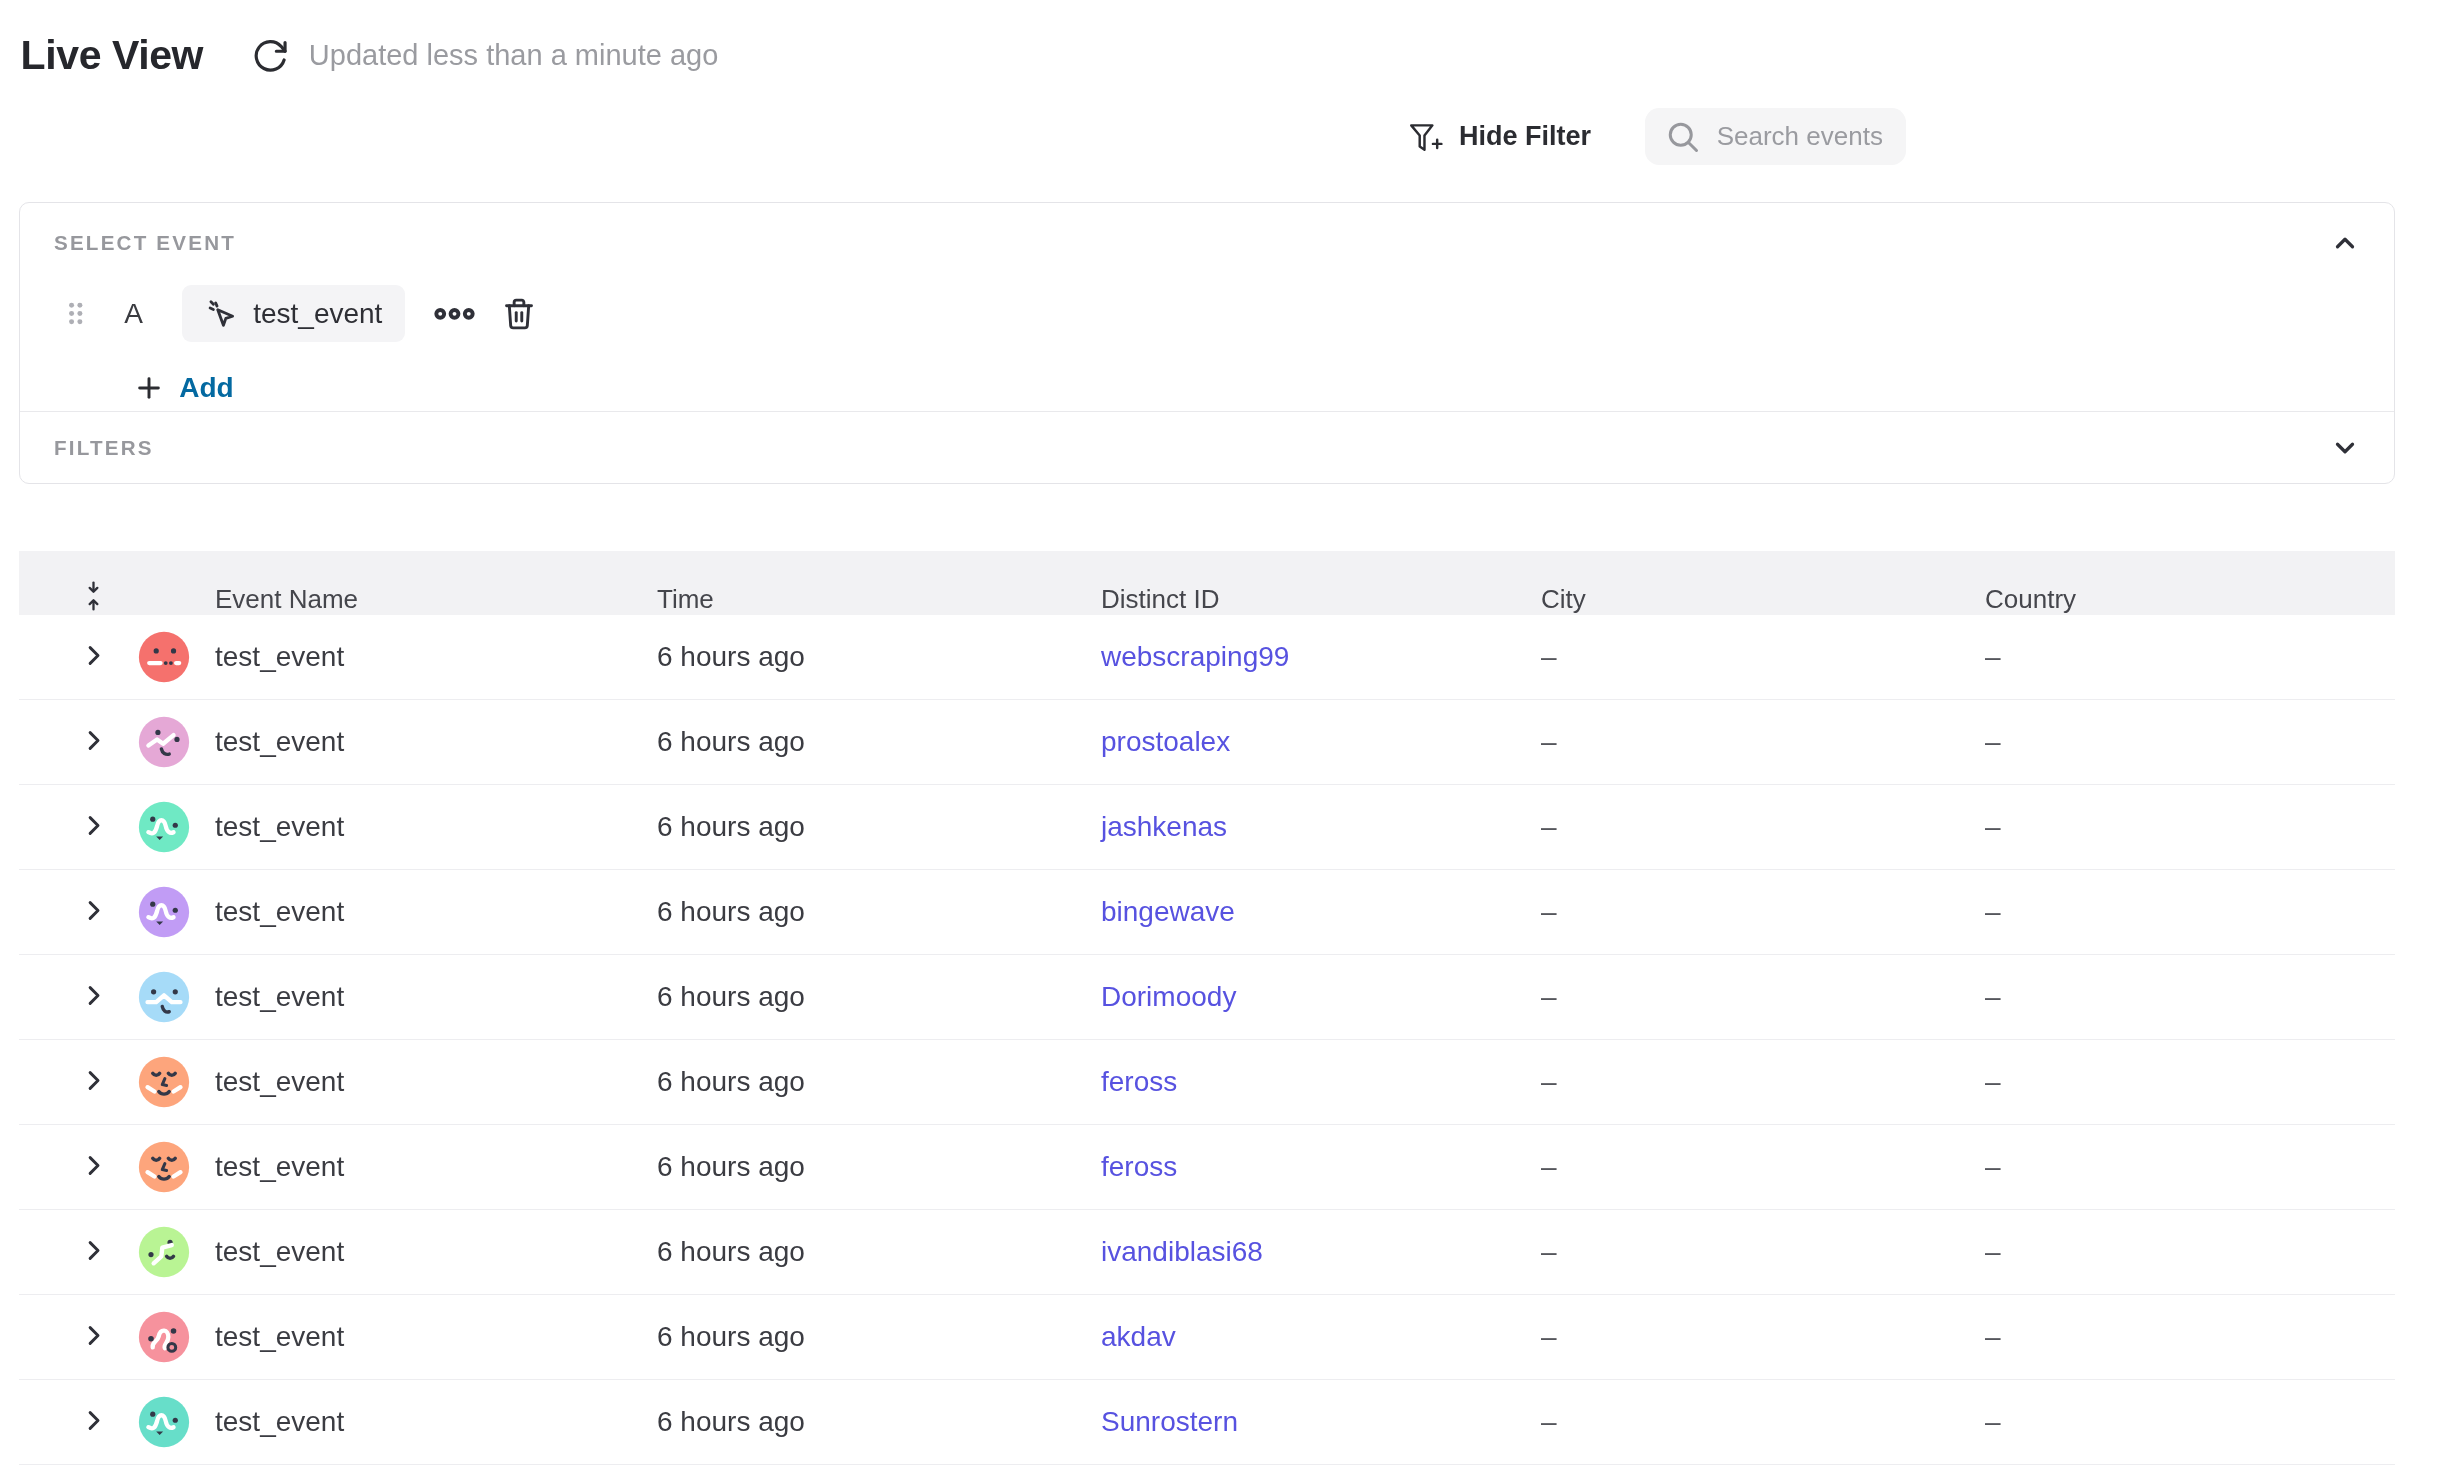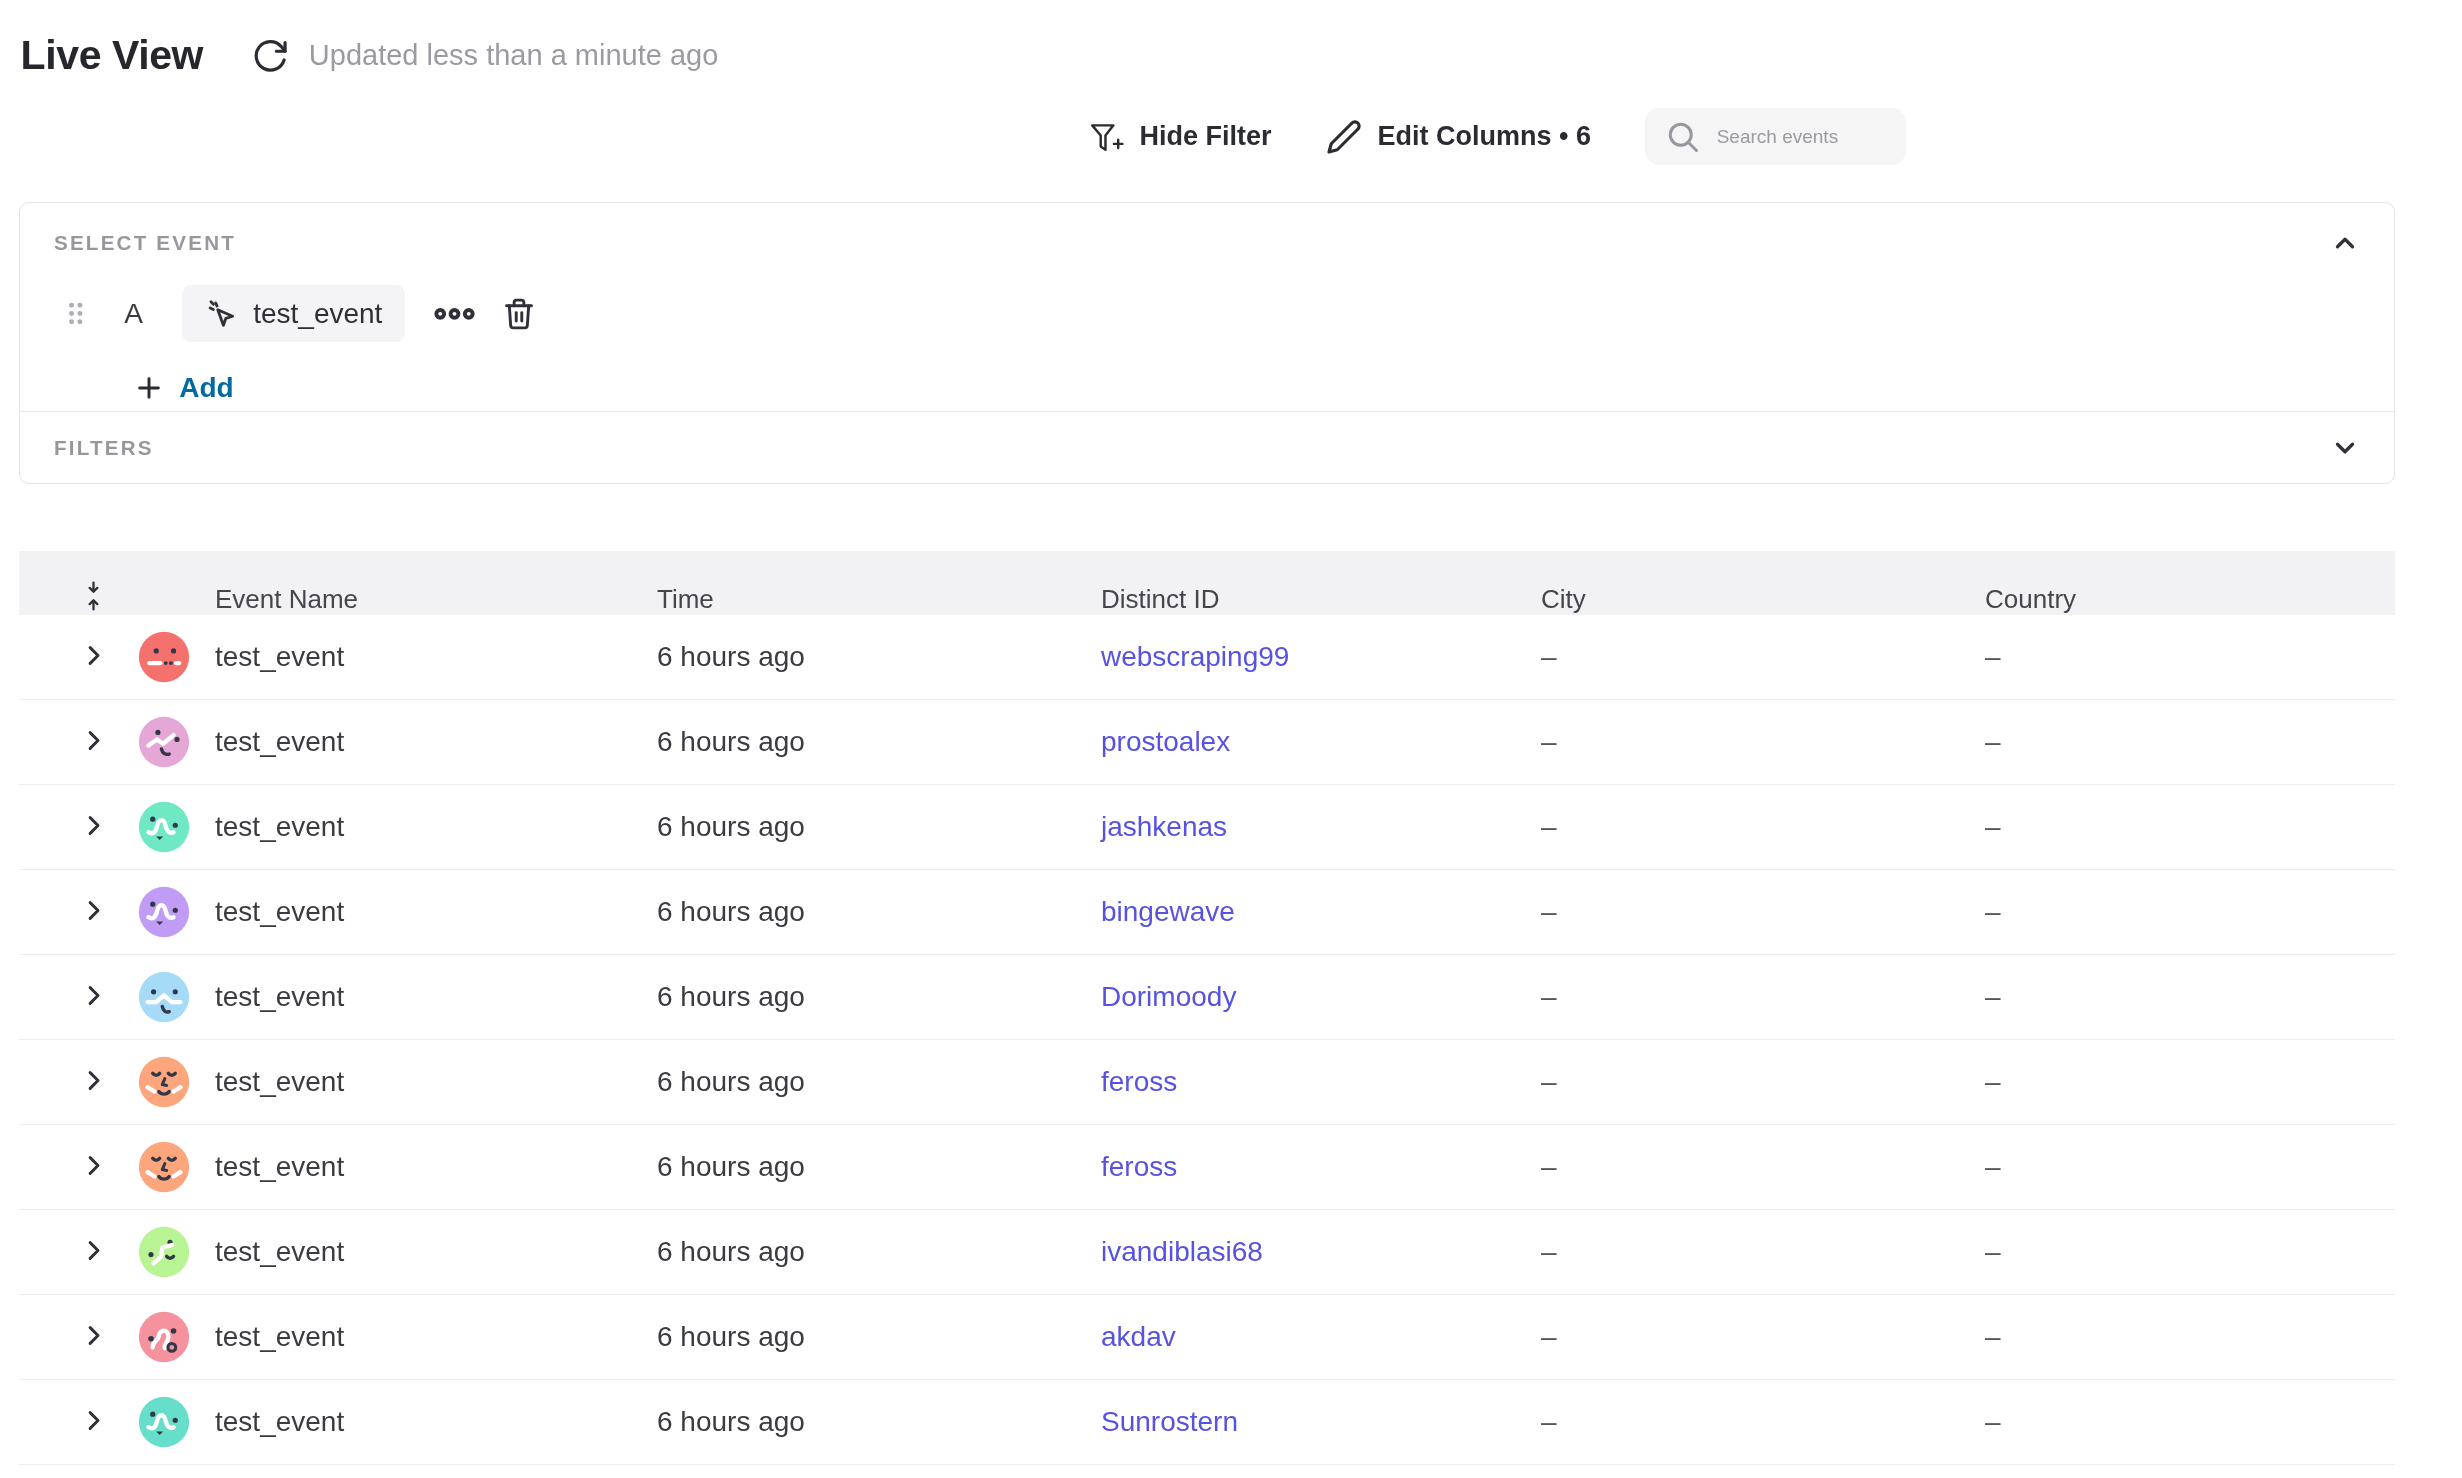--- a/index.html
+++ b/index.html
@@ -14,21 +14,21 @@
     display:flex; align-items:center; justify-content:center; cursor:pointer; }
   .updated { margin-left:19.7px; font-size:29px; color:#9a9ba0; }
 
   
   .toolbar { position:absolute; top:107px; right:70px; display:flex; align-items:center; gap:54px; }
   .tool-btn { display:flex; align-items:center; gap:16px; border:none; background:transparent;
     font-family:inherit; font-size:27px; font-weight:600; color:#2b2c31; cursor:pointer; height:59px; }
   .searchbox { display:flex; align-items:center; width:261px; height:57px; background:#f5f5f6;
     border-radius:14.3px; padding:0 18px 0 19.7px; }
   .searchbox input { border:none; outline:none; background:transparent; font-family:inherit;
-    font-size:19px; color:#3b3c42; width:188px; margin-left:16px; }
+    font-size:26px; color:#3b3c42; width:188px; margin-left:16px; }
   .searchbox input::placeholder { color:#9a9ba0; }
 
   
   .panel { position:absolute; top:202px; left:19px; width:2376px; height:282px;
     border:0.9px solid #e4e4e8; border-radius:10px; background:#fff; }
   .sec1 { height:208px; padding:25px 34px 0 34px; }
   .sec-label { font-size:20.6px; font-weight:700; letter-spacing:2.2px; color:#97989d; }
   .label-row { display:flex; align-items:center; justify-content:space-between; }
   .icon-btn { border:none; background:transparent; cursor:pointer; display:flex;
     align-items:center; justify-content:center; }
@@ -89,28 +89,20 @@
     <button class="tool-btn">
       <span>
         <svg class="ic" width="36" height="34" viewBox="0 0 34 30" fill="none" stroke="#2b2c31" stroke-width="2.3" stroke-linecap="round" stroke-linejoin="round">
             <path d="M24 4H4l8 9.5V24l4.5 3V13.5L24 4z"></path>
             <path d="M24.5 21.5h8"></path>
             <path d="M28.5 17.5v8"></path>
           </svg>
       </span>
       <span>Hide Filter</span>
     </button>
-    <button class="tool-btn">
-      <span>
-        <svg class="ic" width="36" height="36" viewBox="0 0 24 24" fill="none" stroke="#2b2c31" stroke-width="2.1" stroke-linecap="round" stroke-linejoin="round">
-            <path d="M17 3a2.85 2.85 0 1 1 4 4L7.5 20.5 2 22l1.5-5.5L17 3z"></path>
-          </svg>
-      </span>
-      <span>Edit Columns • 6</span>
-    </button>
     <div class="searchbox">
       <span>
         <svg class="ic" width="36" height="36" viewBox="0 0 24 24" fill="none" stroke="#97989d" stroke-width="2" stroke-linecap="round">
             <circle cx="10.5" cy="10.5" r="7"></circle>
             <line x1="15.8" y1="15.8" x2="21" y2="21"></line>
           </svg>
       </span>
       <input type="text" placeholder="Search events" style="">
     </div>
   </div>

